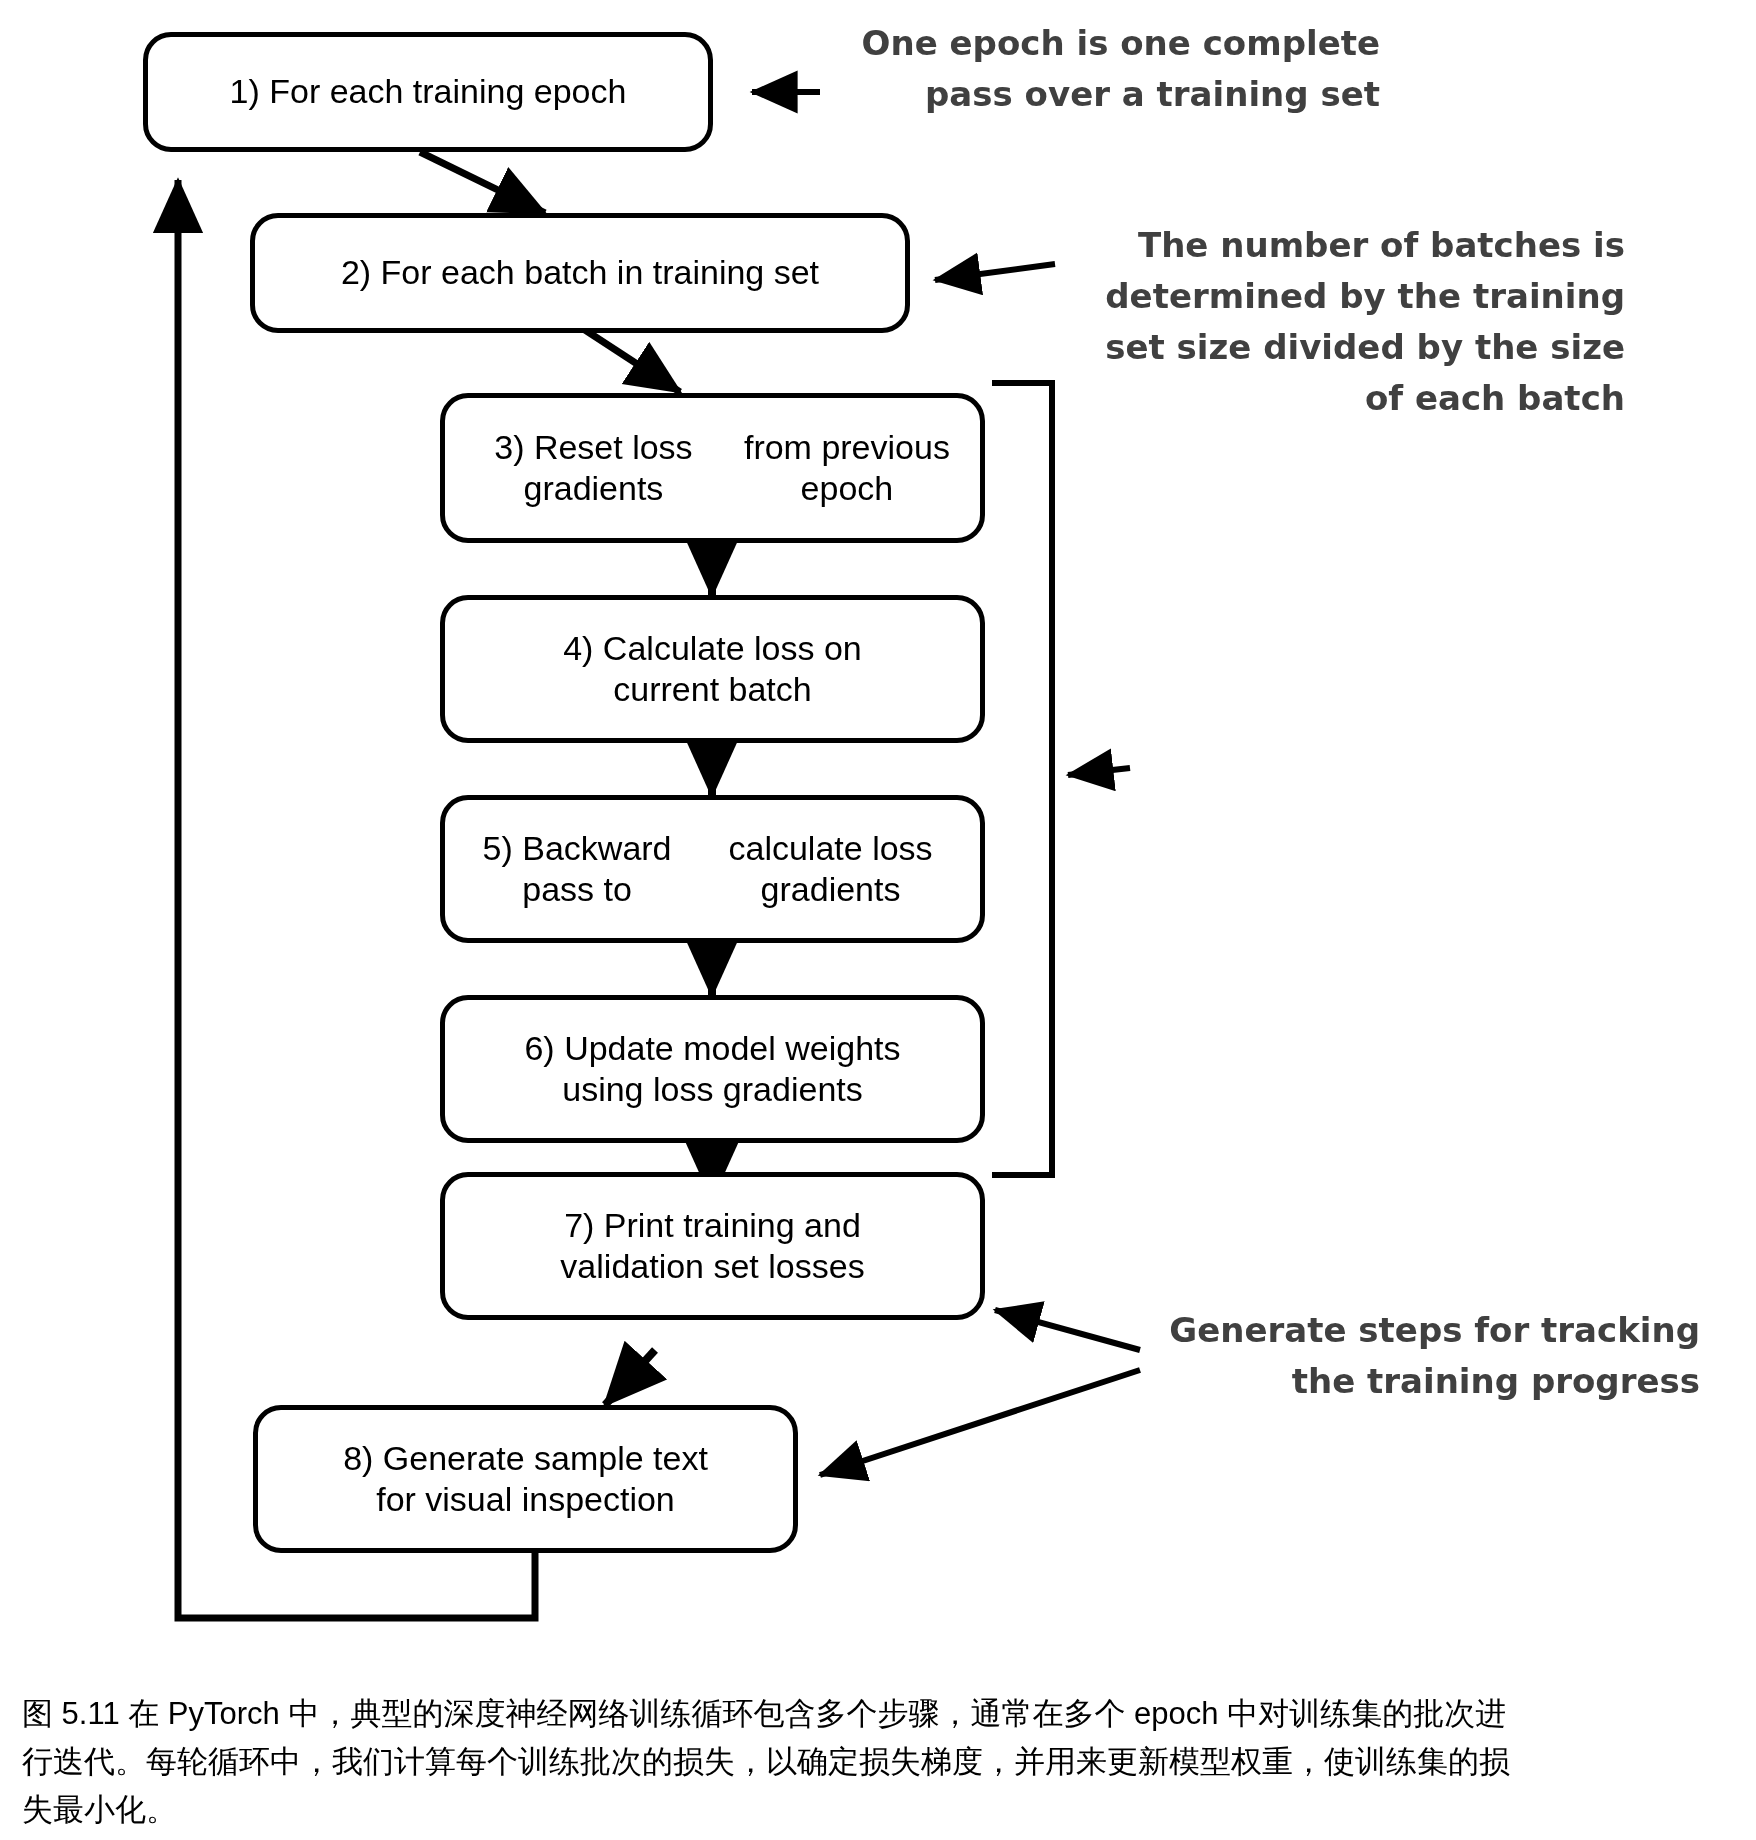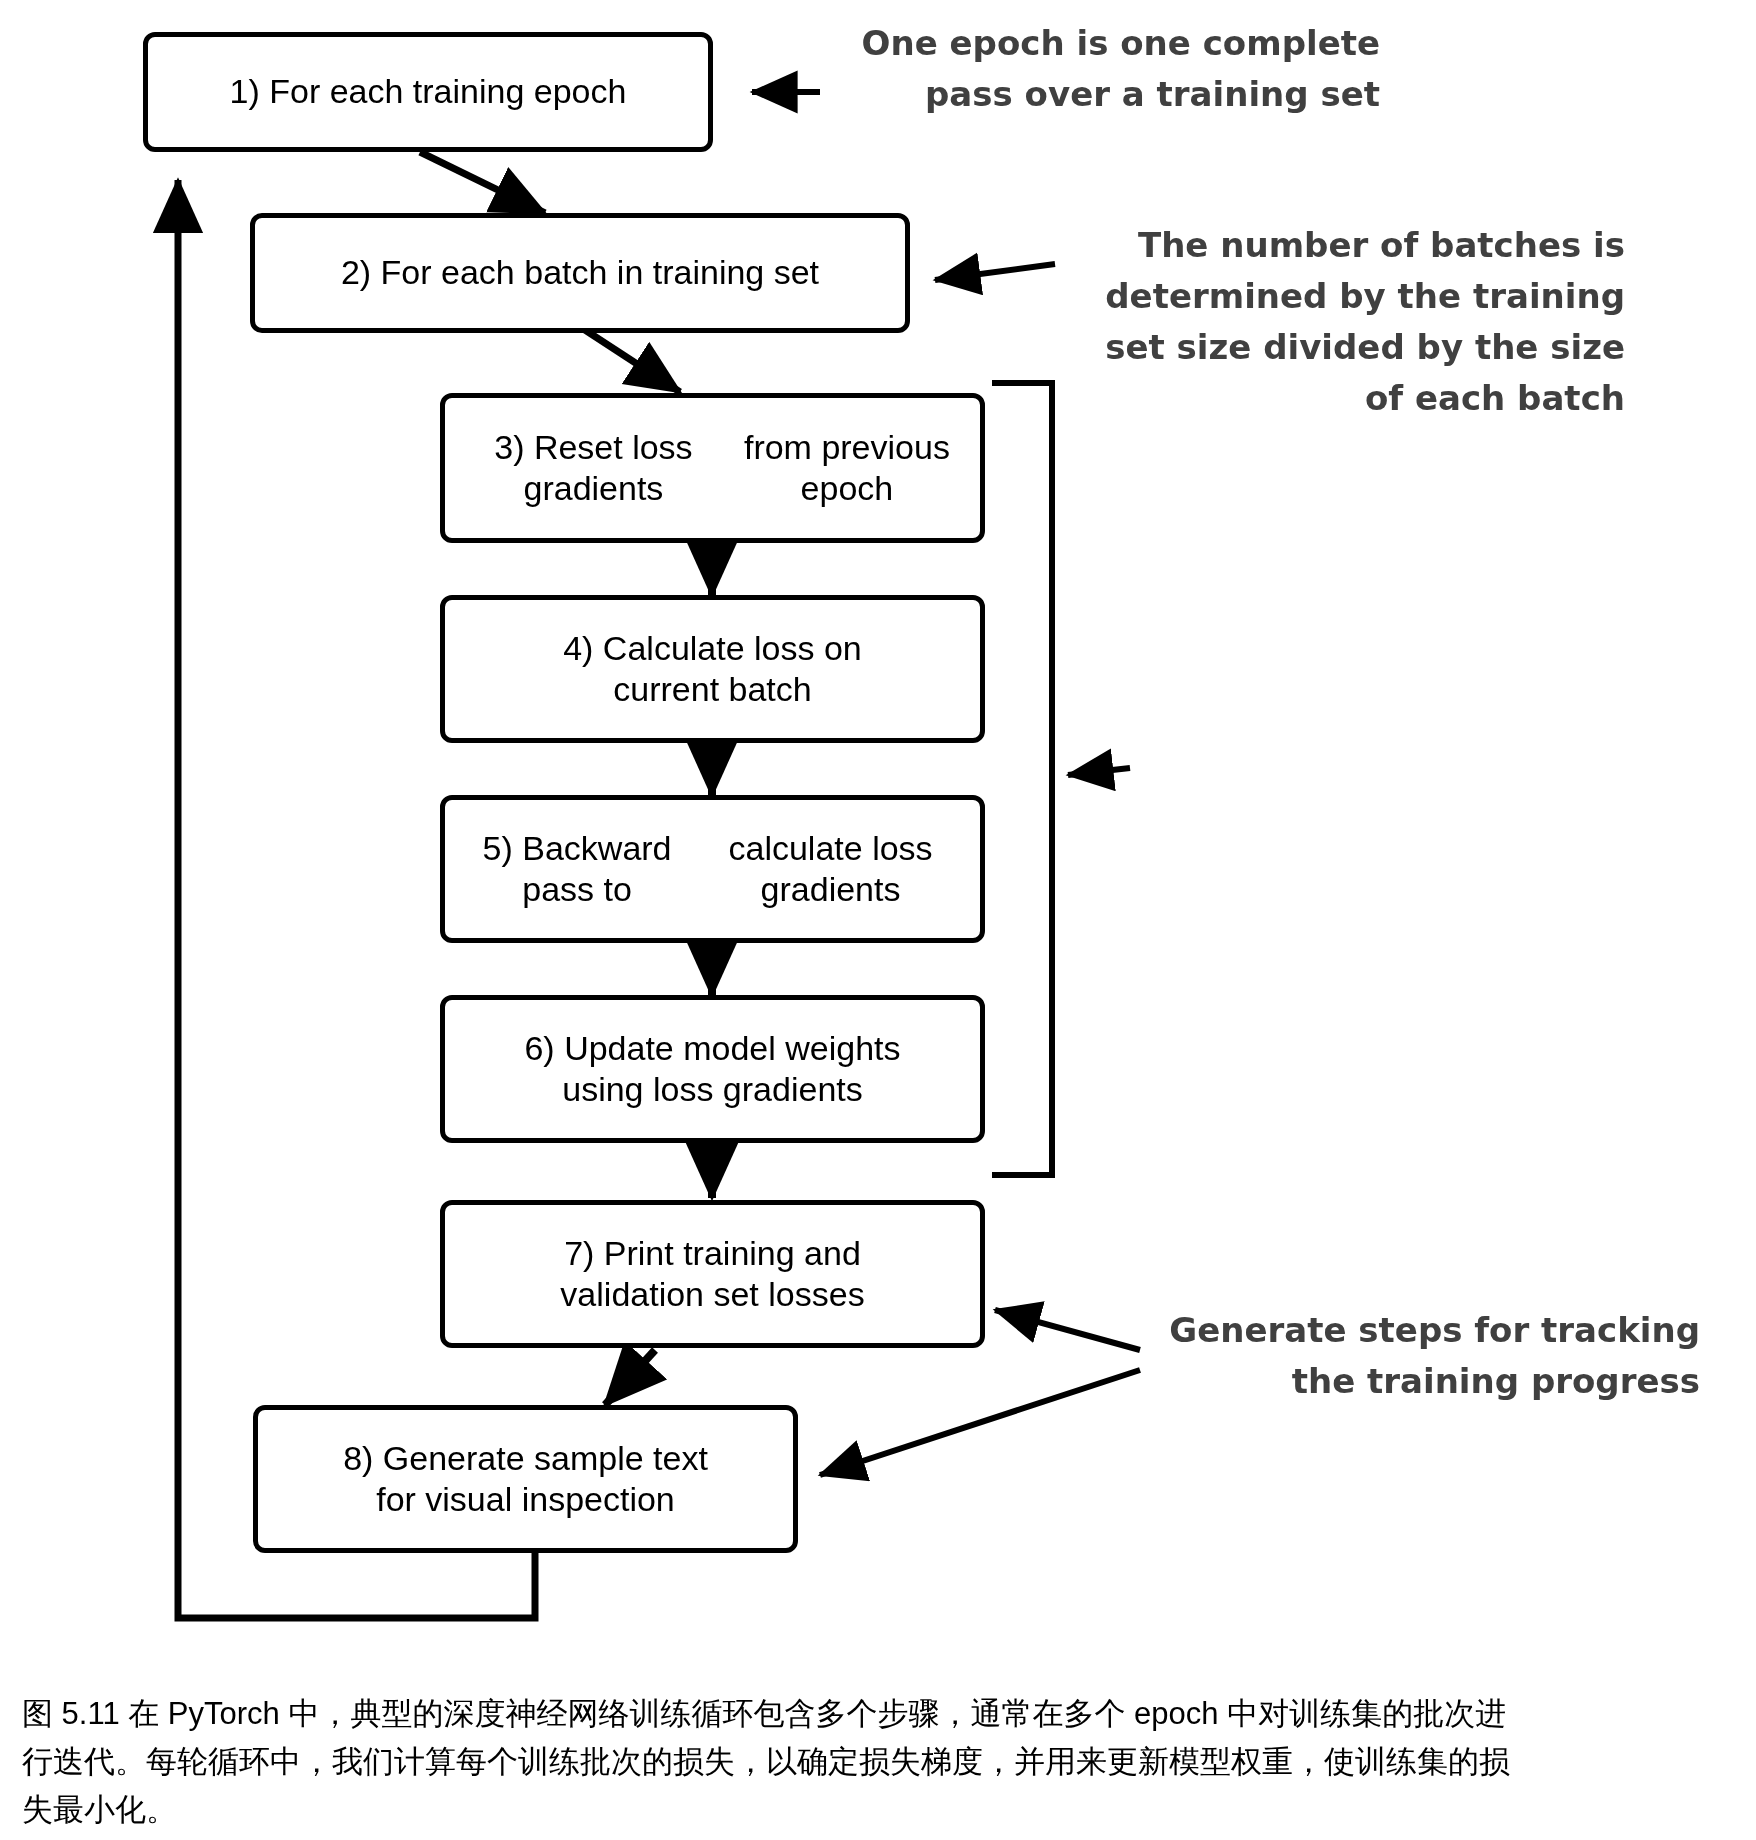--- a/index.html
+++ b/index.html
@@ -26,21 +26,21 @@
     position: absolute;
     left: 0;
     top: 0;
     width: 1756px;
     height: 1840px;
     pointer-events: none;
   }
   .node {
     position: absolute;
     border: 5px solid #000;
-    border-radius: 12px;
+    border-radius: 28px;
     background: #fff;
     display: flex;
     align-items: center;
     justify-content: center;
     text-align: center;
     font-size: 34px;
     line-height: 1.22;
     box-sizing: border-box;
     padding: 20px 14px;
     font-family: "Liberation Sans", sans-serif;
@@ -129,21 +129,21 @@
   <div class="node" style="left:440px; top:795px; width:545px; height:148px; flex-direction:row;">
     <span>5) Backward pass to</span>
     <span>calculate loss gradients</span>
   </div>
 
   <div class="node" style="left:440px; top:995px; width:545px; height:148px; flex-direction:column;">
     <span>6) Update model weights</span>
     <span>using loss gradients</span>
   </div>
 
-  <div class="node" style="left:440px; top:1200px; width:545px; height:148px; flex-direction:column;">
+  <div class="node" style="left:440px; top:1172px; width:545px; height:148px; flex-direction:column;">
     <span>7) Print training and</span>
     <span>validation set losses</span>
   </div>
 
   <div class="node" style="left:253px; top:1405px; width:545px; height:148px; flex-direction:column;">
     <span>8) Generate sample text</span>
     <span>for visual inspection</span>
   </div>
 
   <div class="note" style="left:840px; top:18px; width:540px;">

